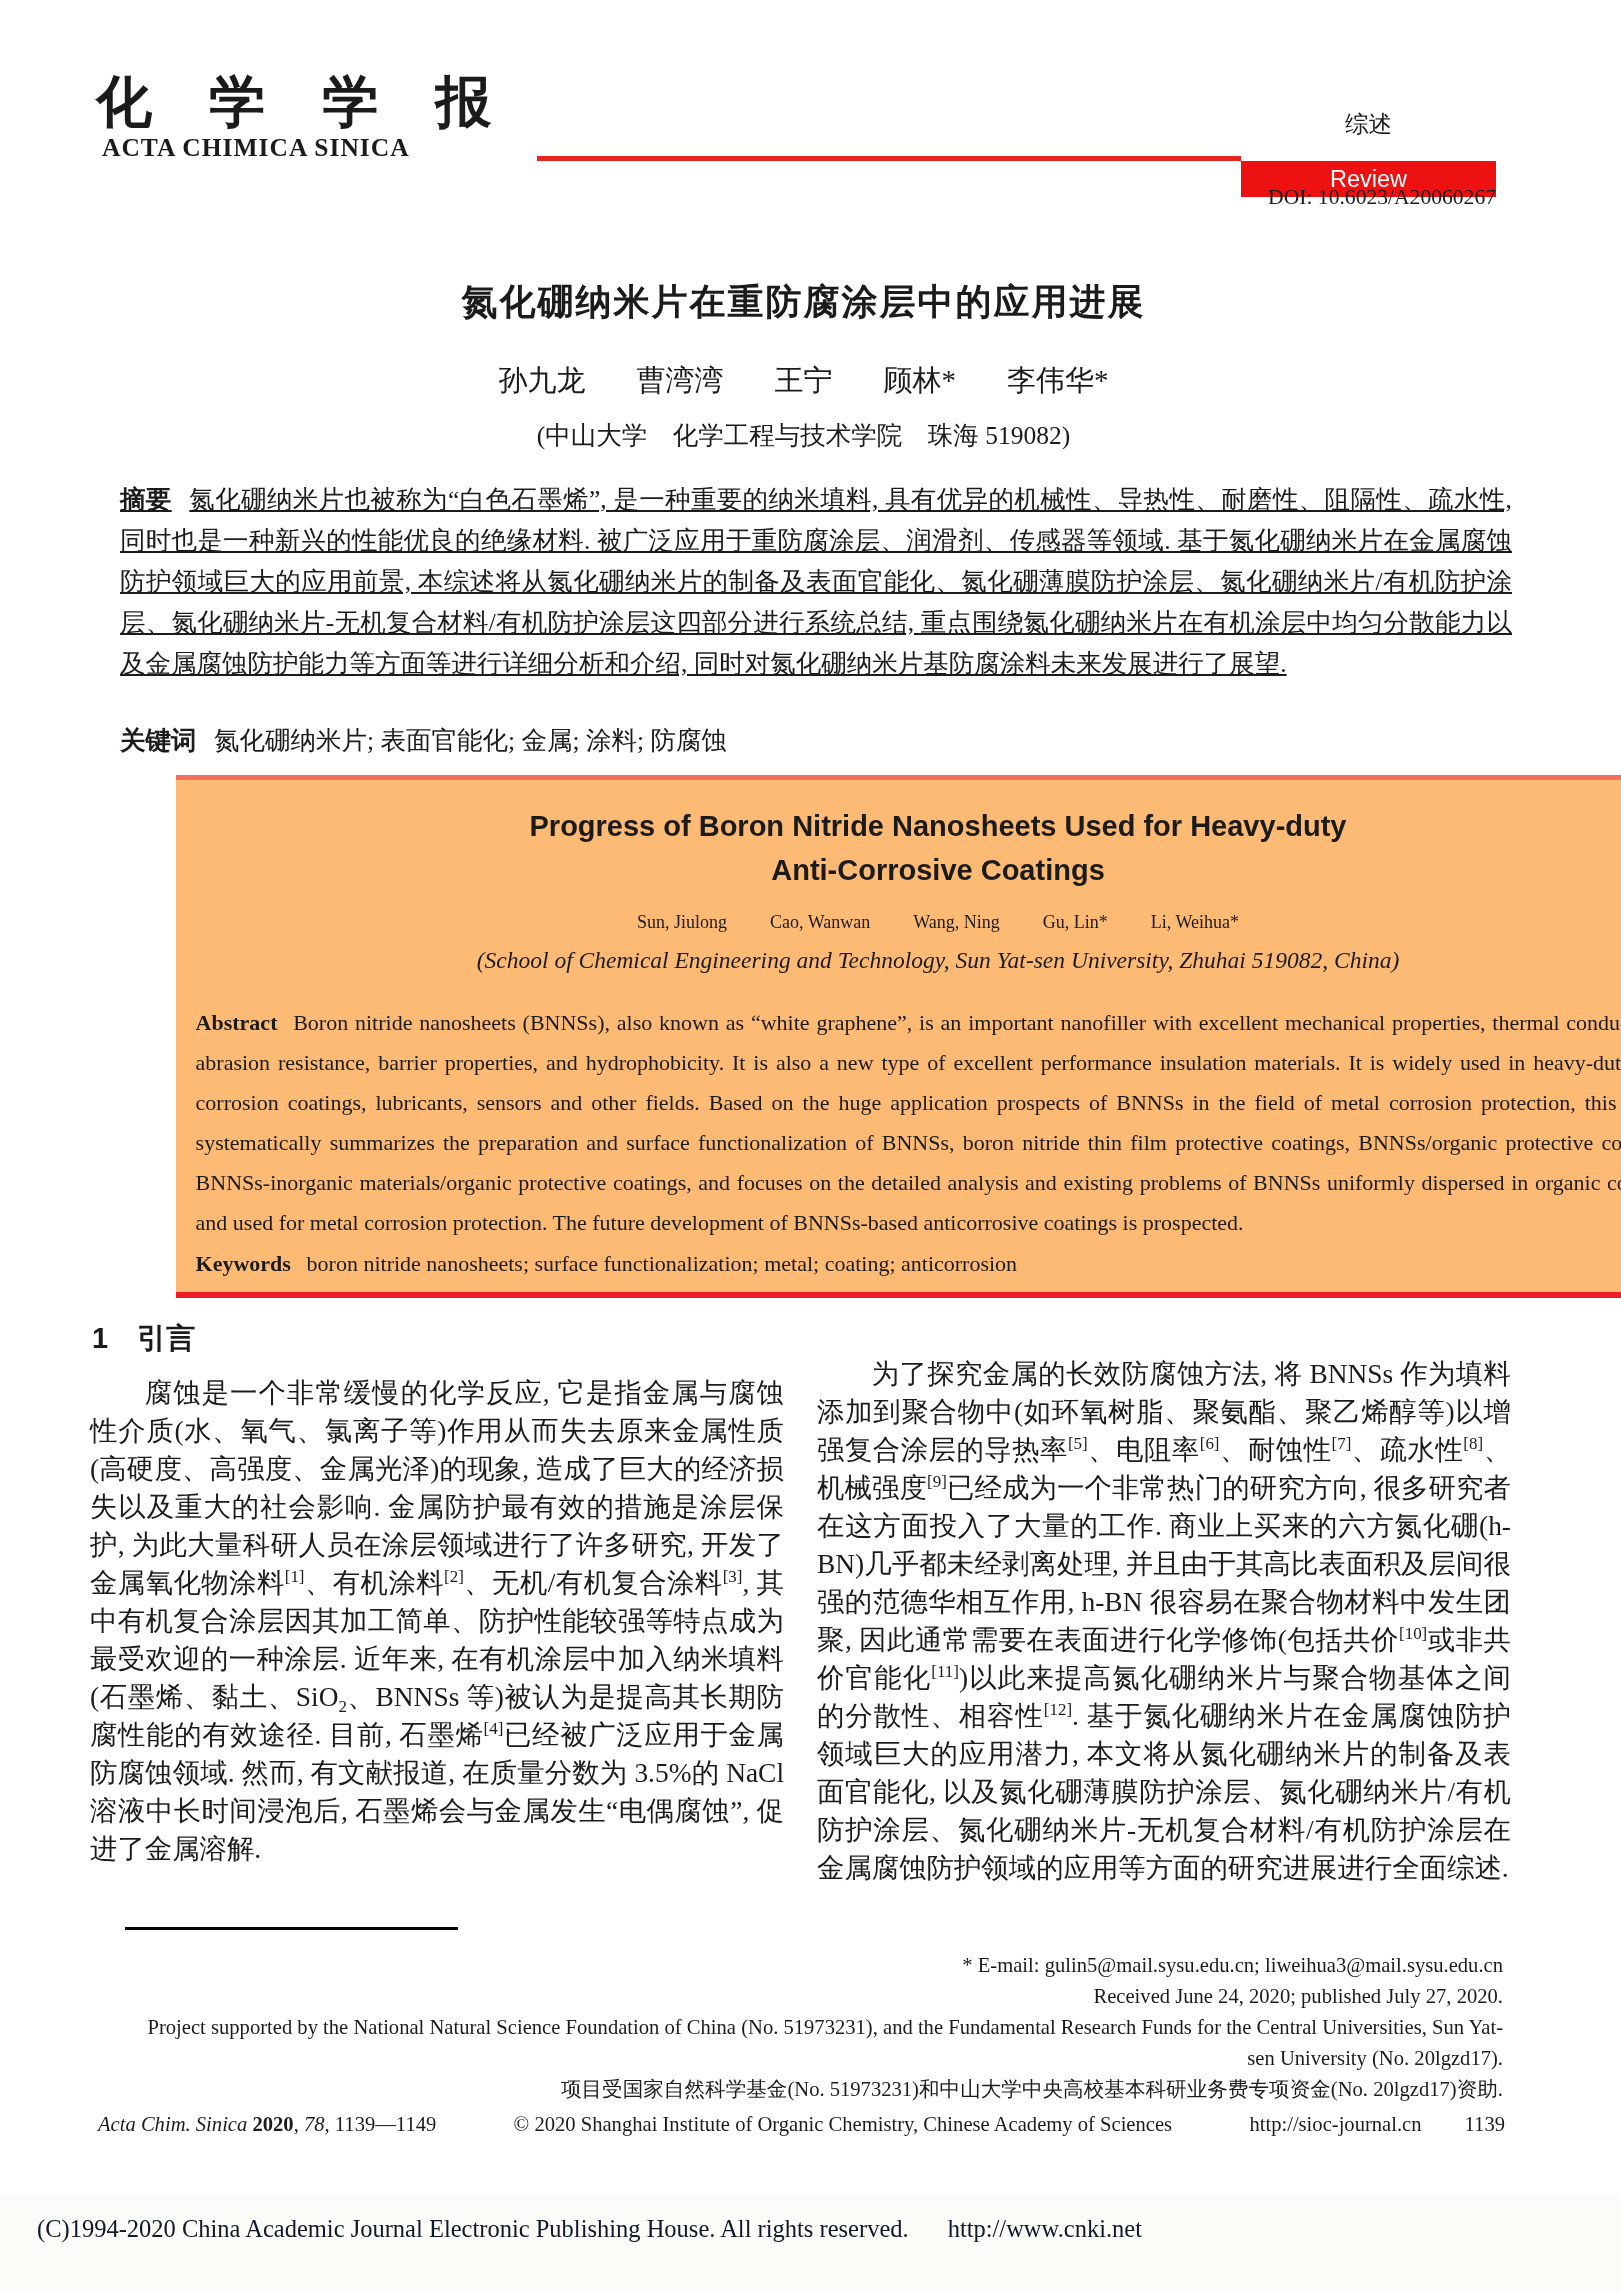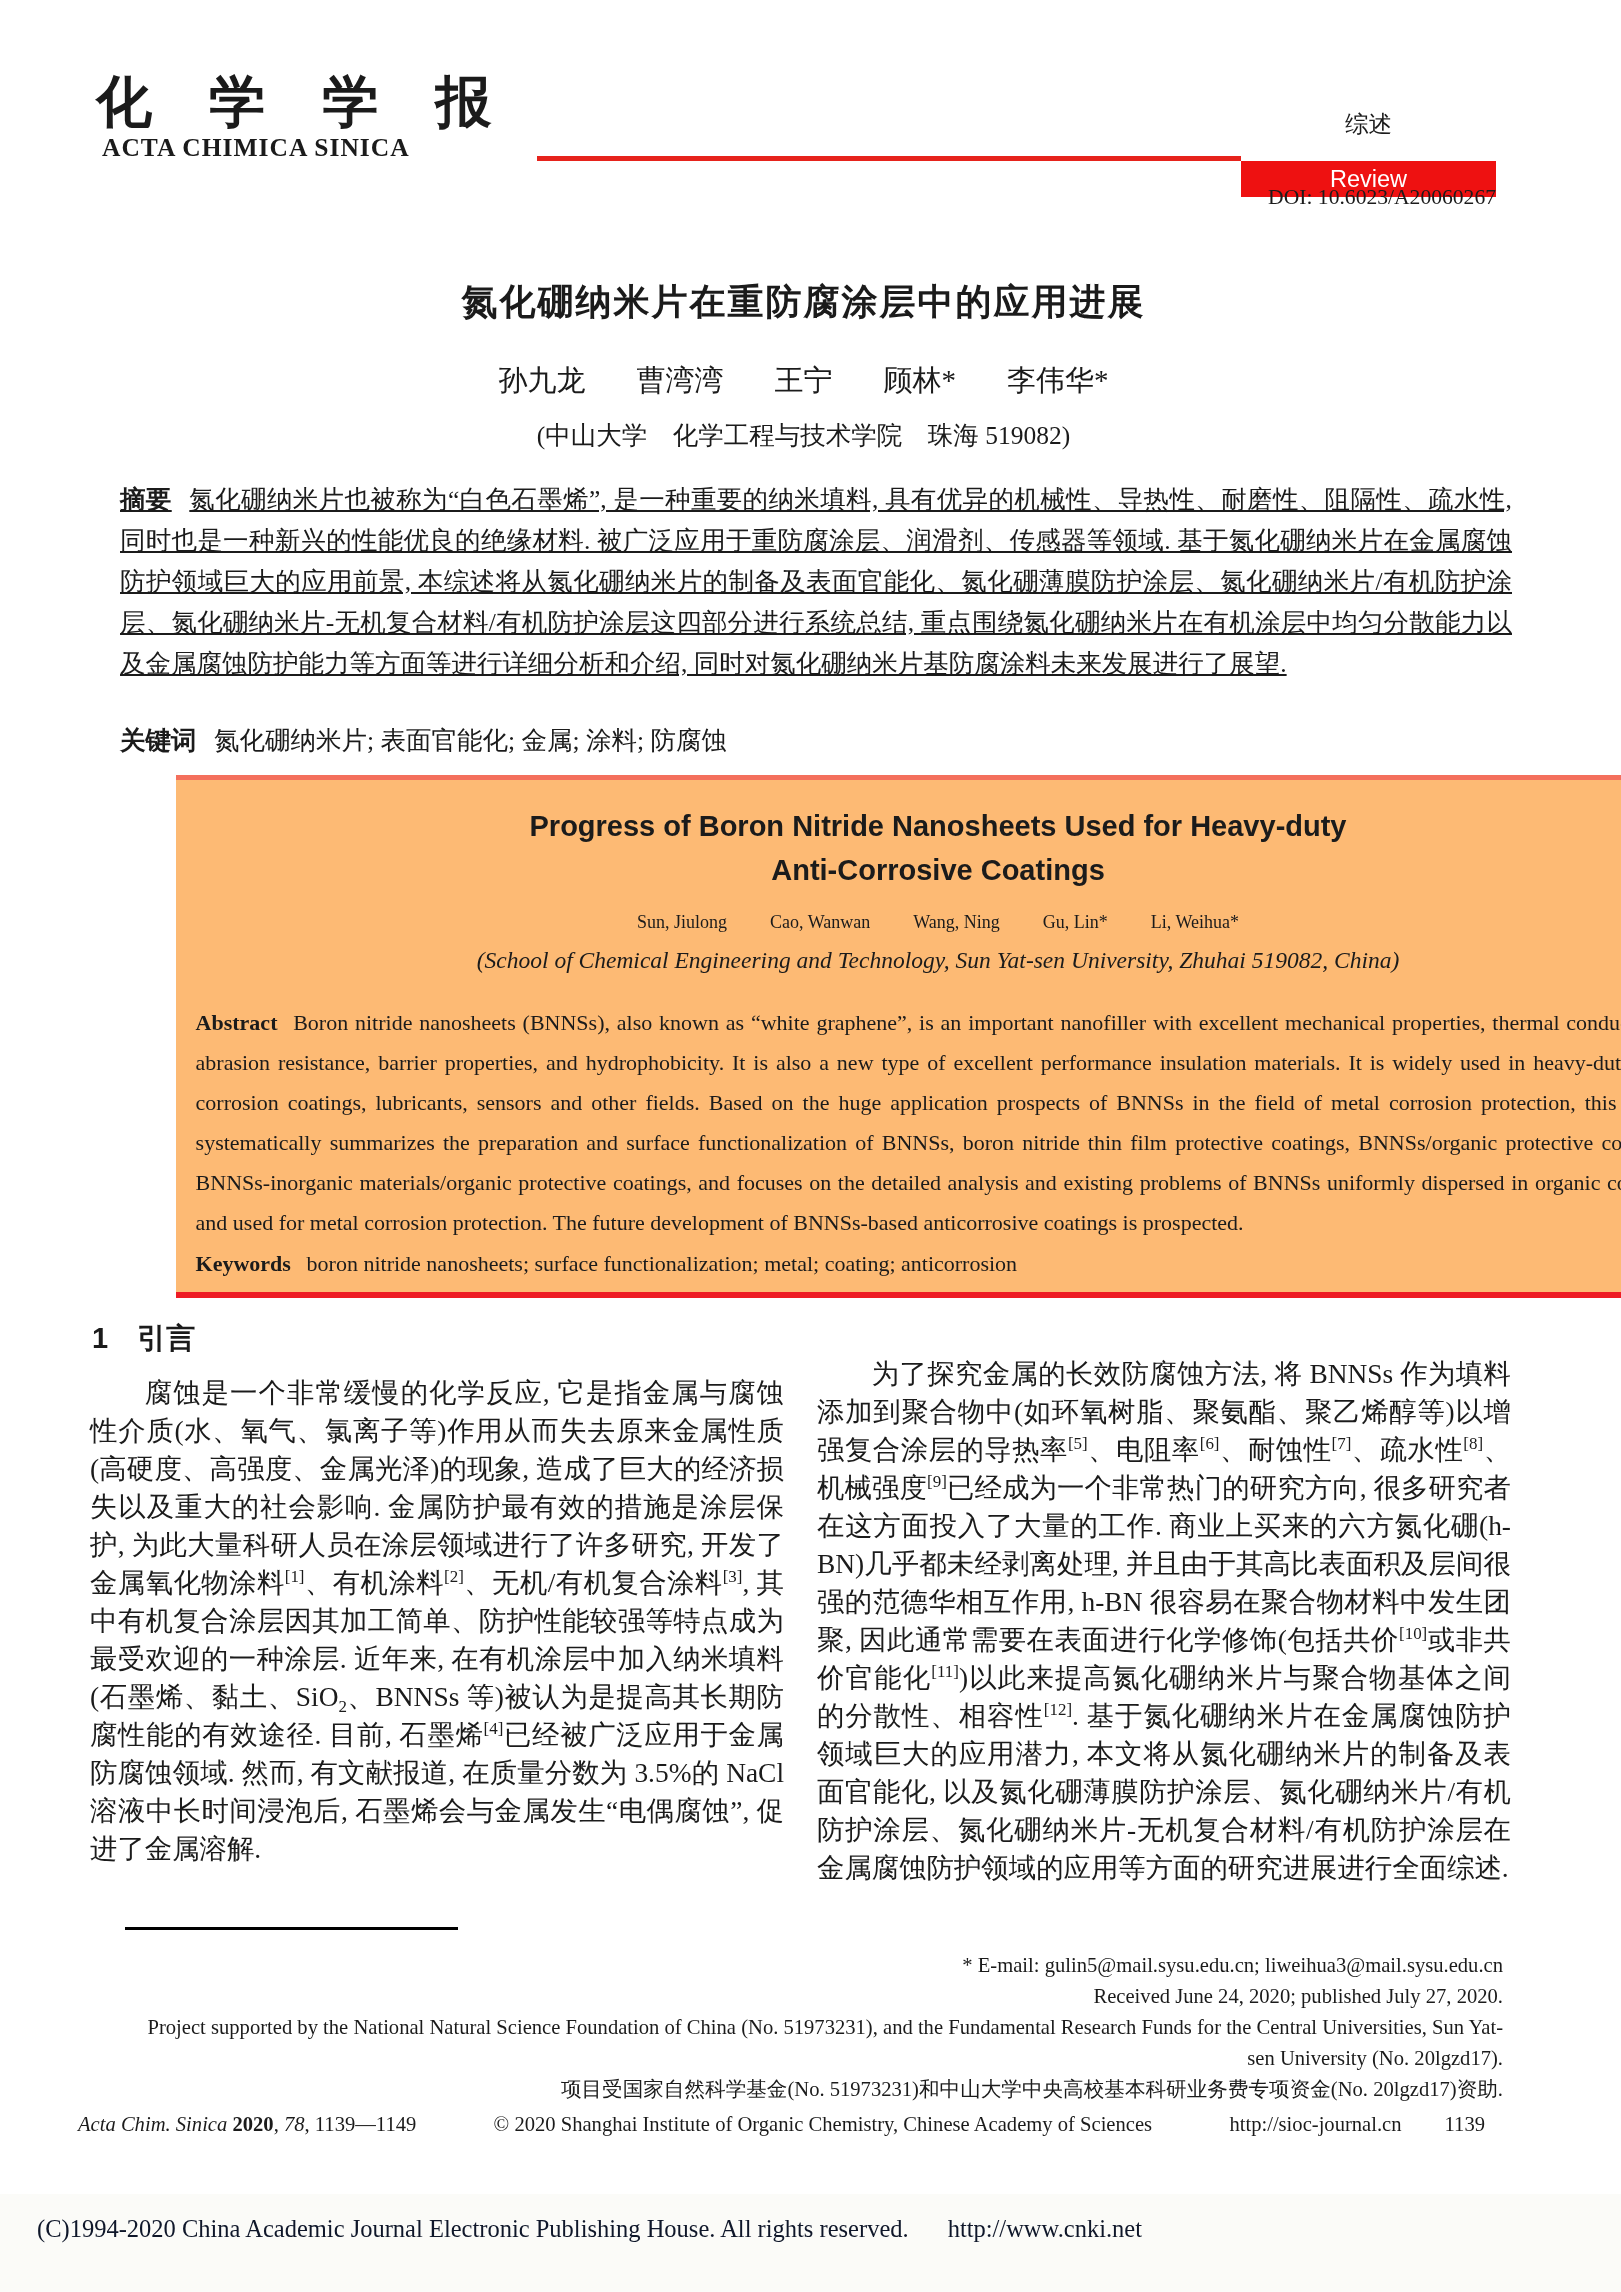--- a/index.html
+++ b/index.html
@@ -96,21 +96,21 @@
   }
   .col p{margin:0;text-indent:2em;}
   .col-left{left:90px;top:1374px;}
   .col-right{left:817px;top:1355px;}
   sup{font-size:0.62em;line-height:0;}
   sub{font-size:0.62em;line-height:0;}
   
   .fn-rule{position:absolute;left:125px;top:1927px;width:333px;height:2.9px;background:#000;}
   .footnotes{position:absolute;left:131px;top:1950px;width:1372px;font-size:20.6px;line-height:31px;text-align:right;}
   .footer{
-    position:absolute;left:78px;top:2113px;width:1407px;
+    position:absolute;left:98px;top:2113px;width:1407px;
     display:flex;justify-content:space-between;align-items:baseline;font-size:20.6px;
   }
   .footer .it{font-style:italic;}
   .footer .b{font-weight:bold;}
   .footer-right{display:flex;gap:43px;}
   
   .bottom-band{
     position:absolute;left:0;top:2194px;width:1621px;height:99px;background:#fbfbf8;
   }
   .bottom-bar{

